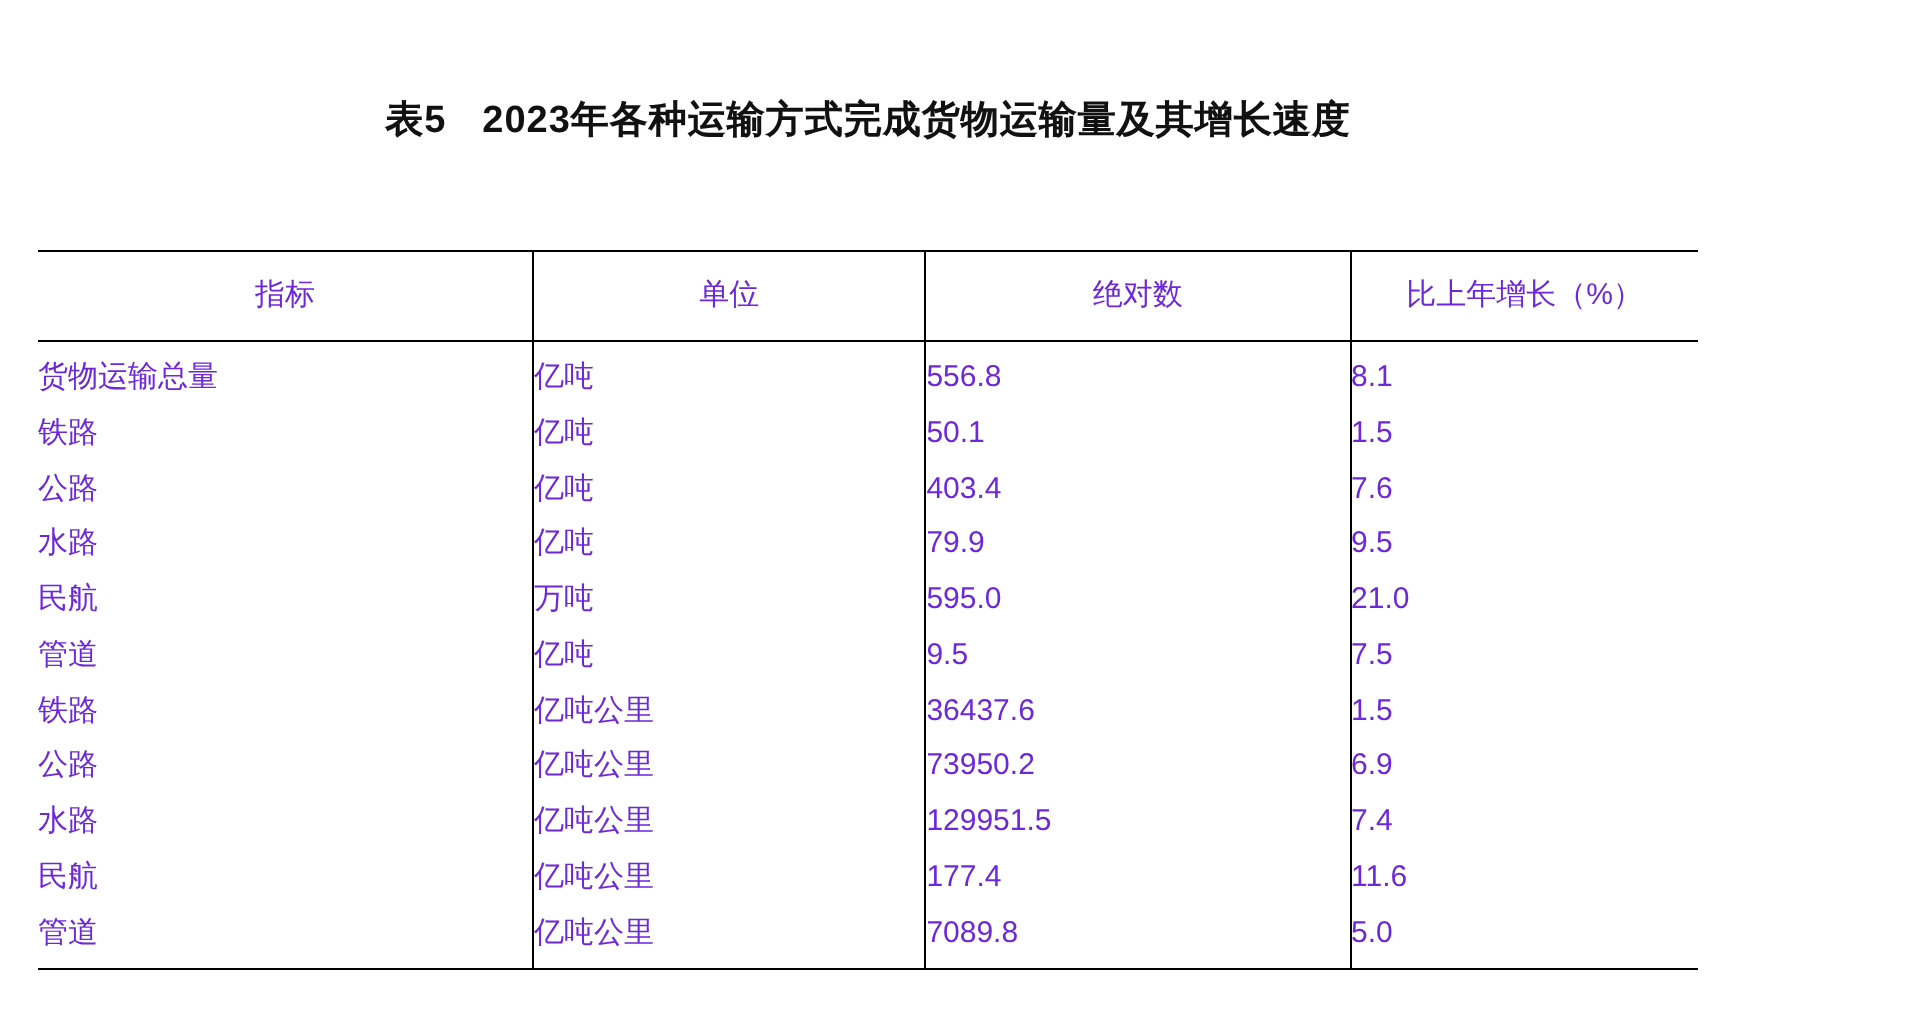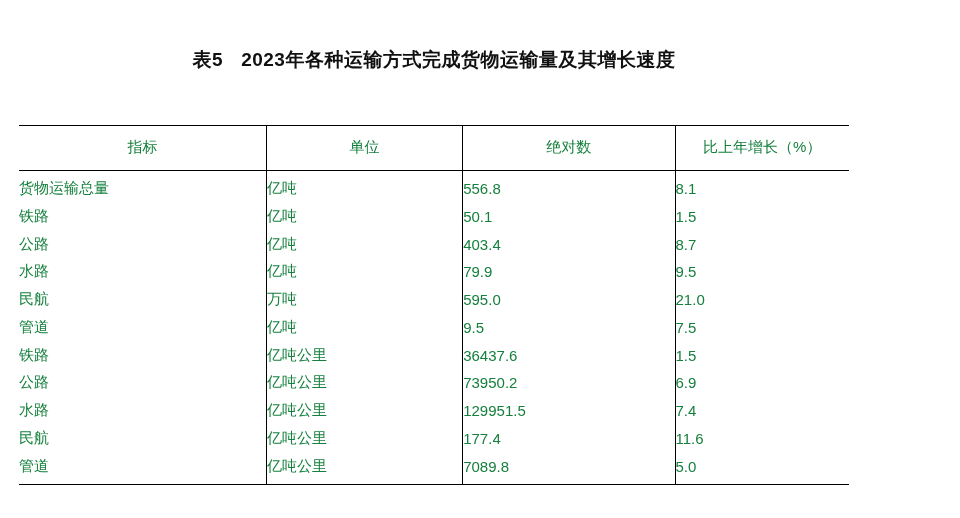--- a/index.html
+++ b/index.html
@@ -35,21 +35,21 @@
   .table-wrap {
     margin: 0 auto;
     padding-top: 52px;
     width: 830px;
   }
   table.data-table {
     width: 830px;
     border-collapse: collapse;
     font-family: "Liberation Sans", "DejaVu Sans", sans-serif;
     font-size: 15px;
-    color: #15803d;
+    color: #6d28d9;
   }
   table.data-table thead th {
     font-weight: normal;
     text-align: center;
     padding: 12px 0 13px 0;
     border-top: 1.6px solid #000000;
     border-bottom: 1.1px solid #000000;
     vertical-align: middle;
   }
   table.data-table tbody td {
@@ -114,21 +114,21 @@
         <tr>
           <td class="cell-indicator">铁路</td>
           <td class="cell-unit col-sep">亿吨</td>
           <td class="cell-abs col-sep">50.1</td>
           <td class="cell-growth col-sep">1.5</td>
         </tr>
         <tr>
           <td class="cell-indicator">公路</td>
           <td class="cell-unit col-sep">亿吨</td>
           <td class="cell-abs col-sep">403.4</td>
-          <td class="cell-growth col-sep">8.7</td>
+          <td class="cell-growth col-sep">7.6</td>
         </tr>
         <tr>
           <td class="cell-indicator">水路</td>
           <td class="cell-unit col-sep">亿吨</td>
           <td class="cell-abs col-sep">79.9</td>
           <td class="cell-growth col-sep">9.5</td>
         </tr>
         <tr>
           <td class="cell-indicator">民航</td>
           <td class="cell-unit col-sep">万吨</td>

